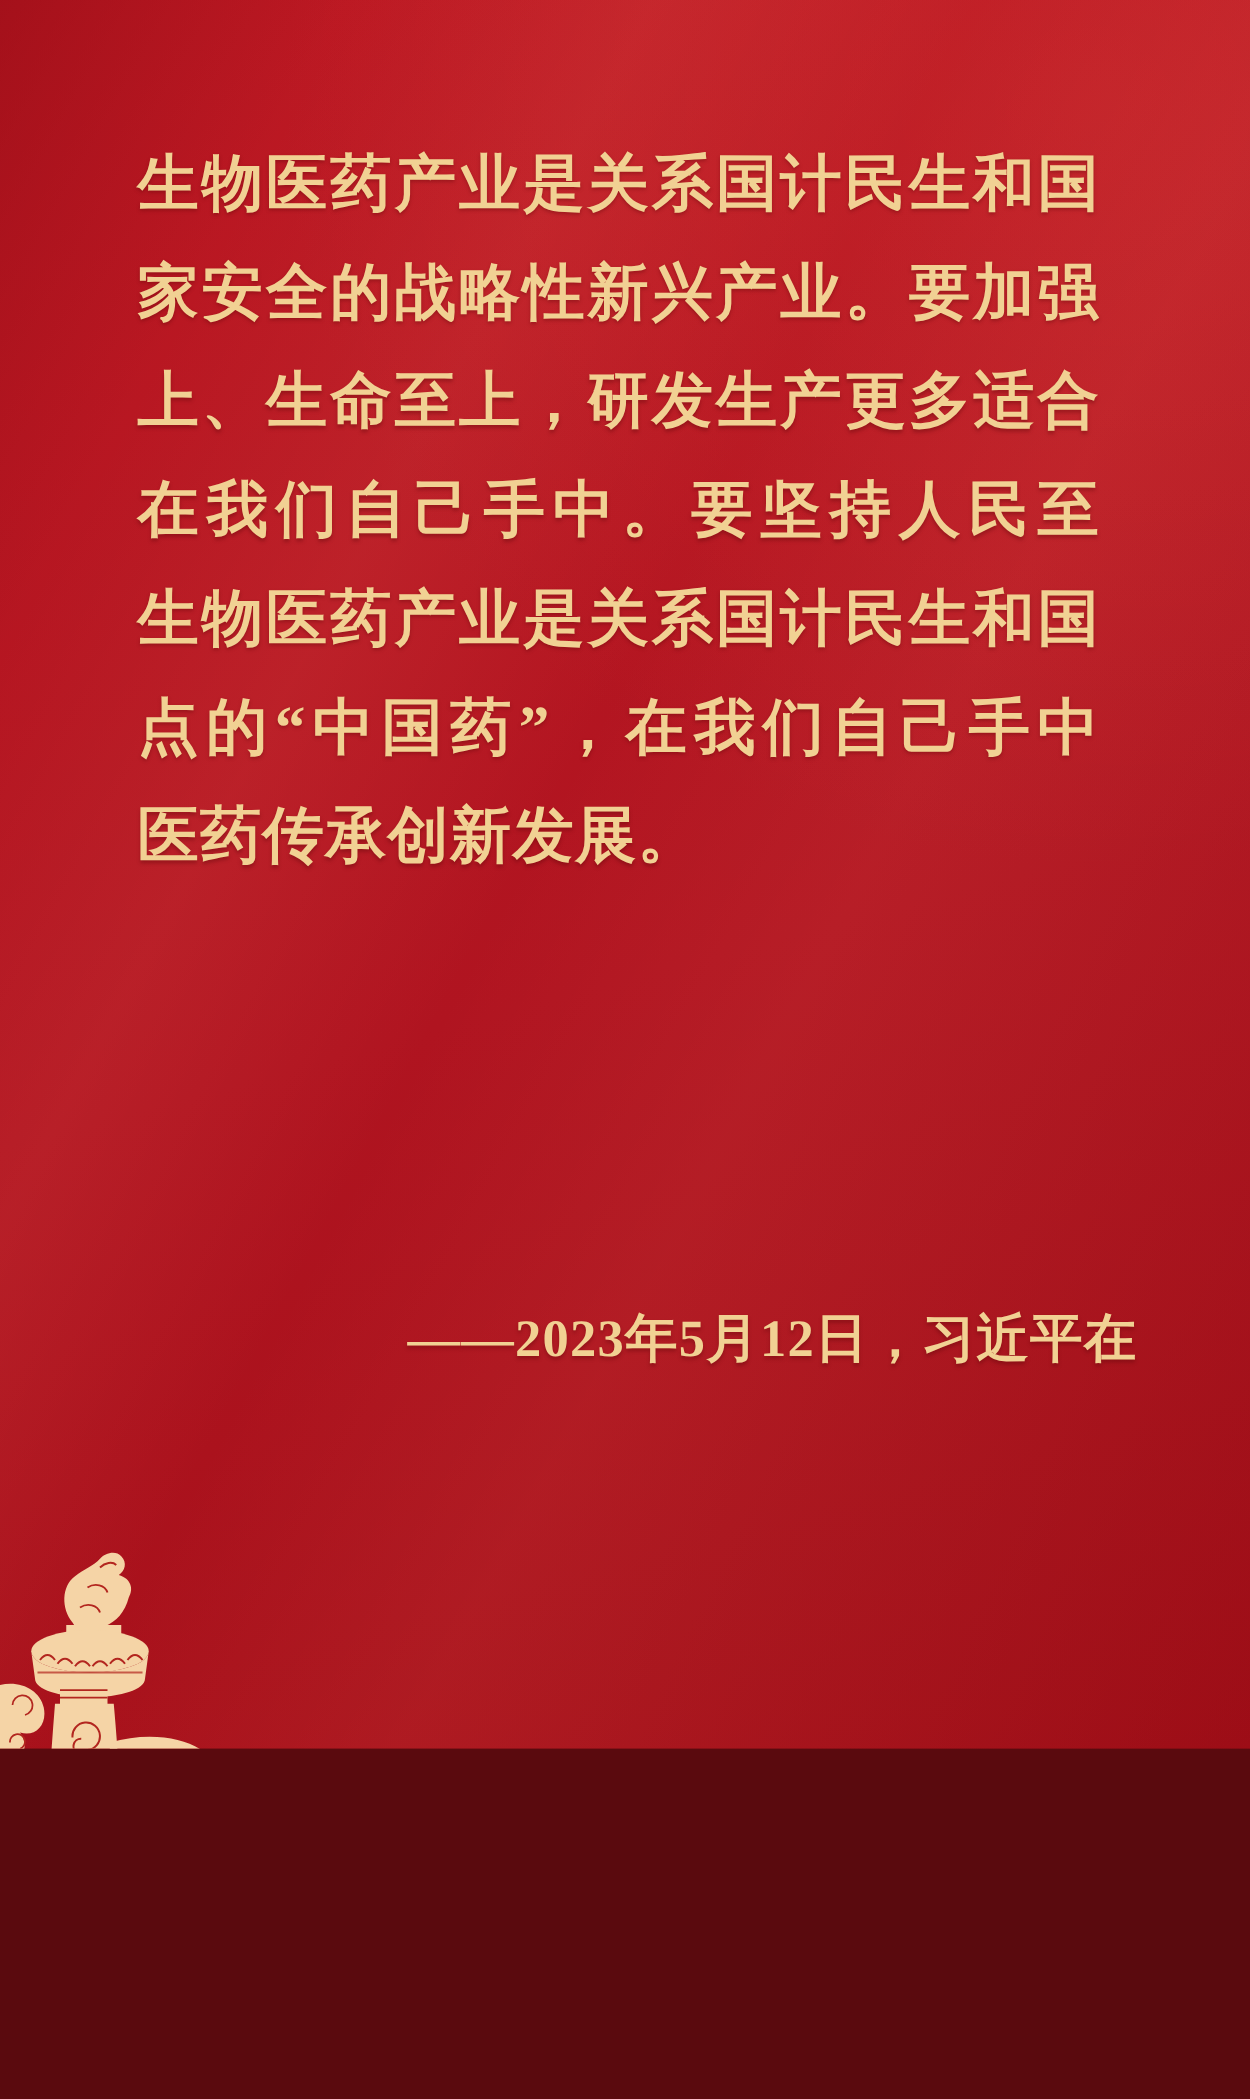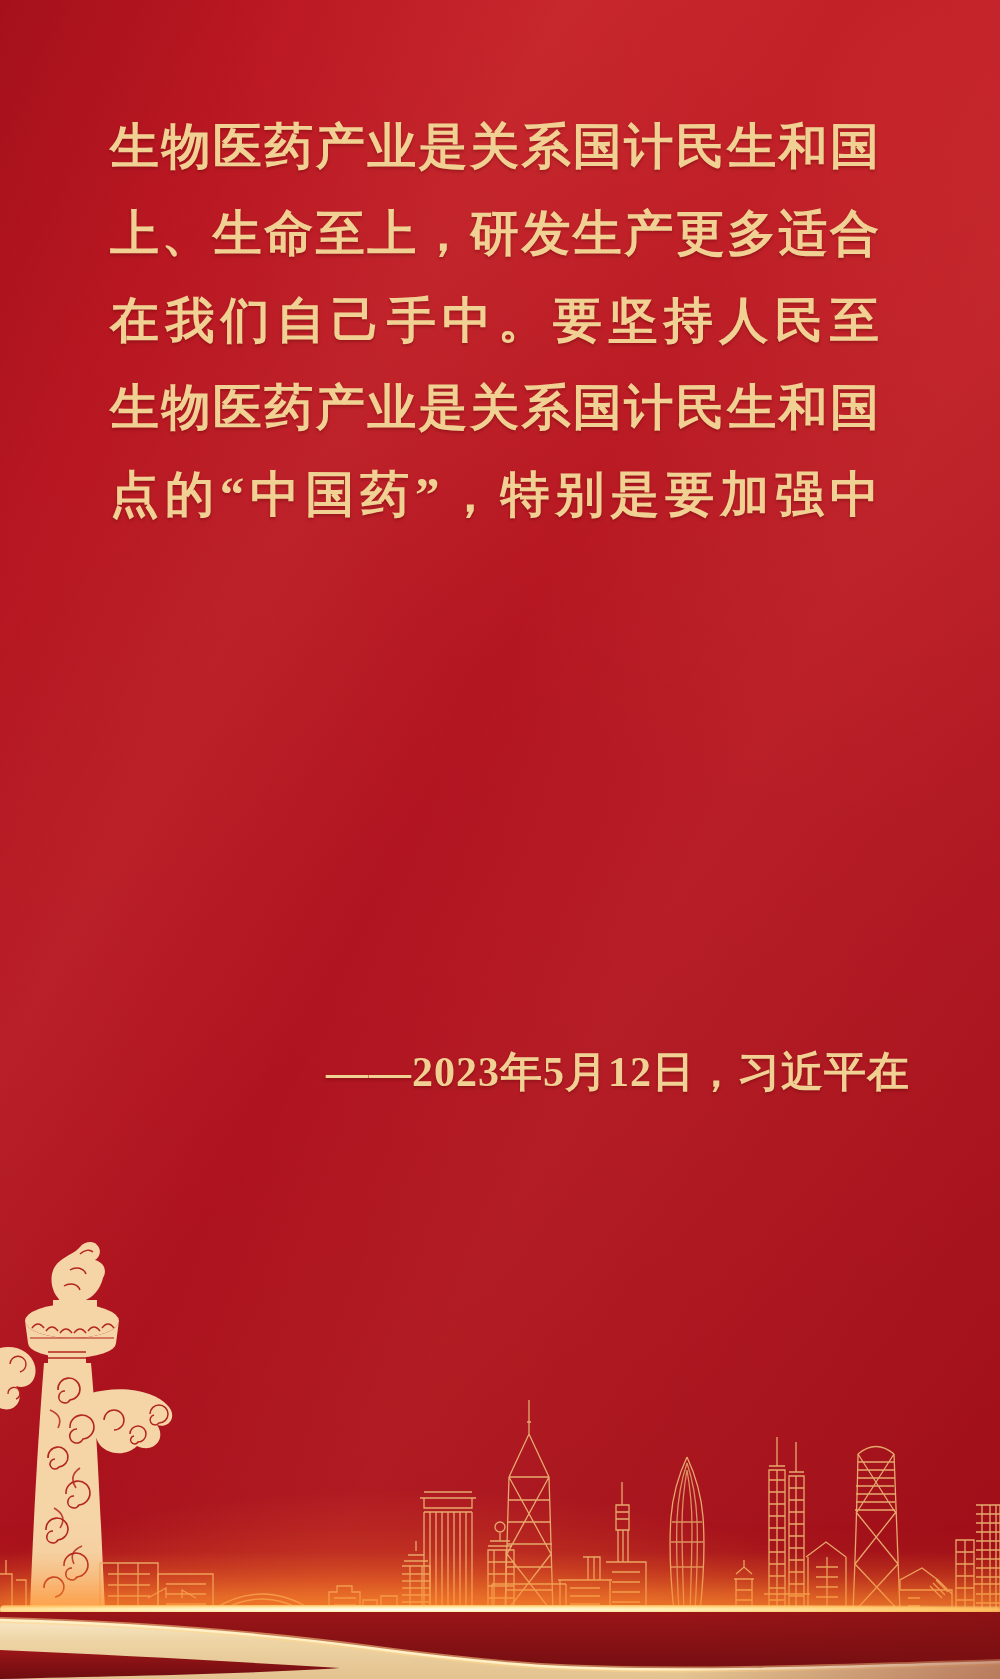--- a/index.html
+++ b/index.html
@@ -1,17 +1,17 @@
 <!DOCTYPE html>
 <html><head>
 <meta charset="utf-8">
 <style>
   html,body{margin:0;padding:0;background:#5a0a0e;}
   .poster{
-    position:relative;width:1000px;height:1679px;overflow:hidden;
+    position:relative;width:1000px;height:1399px;overflow:hidden;
     font-family:"Liberation Serif","DejaVu Serif",serif;
     background:
       radial-gradient(120% 80% at 88% 6%, rgba(255,100,80,.14), rgba(255,100,80,0) 55%),
       linear-gradient(118deg, rgba(140,8,18,.50) 0%, rgba(140,8,18,0) 16%,
         rgba(255,130,110,.10) 30%, rgba(150,10,20,0) 45%,
         rgba(255,130,110,.09) 61%, rgba(140,8,18,.28) 100%),
       linear-gradient(165deg,#bd1923 0%,#b01420 55%,#a30f18 100%);
   }
   
   .quote{position:absolute;left:110px;top:103px;width:770px;}
@@ -46,24 +46,26 @@
   #road-shade{left:0;top:1612px;width:1000px;height:67px;
     background:linear-gradient(to right, rgba(120,14,16,0) 68%, rgba(120,14,16,.40) 100%);}
 </style>
 </head>
 <body>
 
 <div class="poster">
 
   <div class="quote">
     <div class="qline">生物医药产业是关系国计民生和国</div>
+    <div class="qline">家安全的战略性新兴产业。要加强</div>
     <div class="qline">上、生命至上，研发生产更多适合</div>
     <div class="qline">在我们自己手中。要坚持人民至</div>
     <div class="qline">生物医药产业是关系国计民生和国</div>
-    <div class="qline">点的“中国药”，特别是要加强中</div>
+    <div class="qline">点的“中国药”，在我们自己手中</div>
+    <div class="qline last">医药传承创新发展。</div>
   </div>
 
   <div class="attribution">
     <div class="attr-line1">——2023年5月12日，习近平在</div>
   </div>
 
   <div class="dec" id="sunset-halo"></div>
 
   <svg class="dec" id="huabiao" width="185" height="454" viewBox="0 0 185 454">
     <g>

